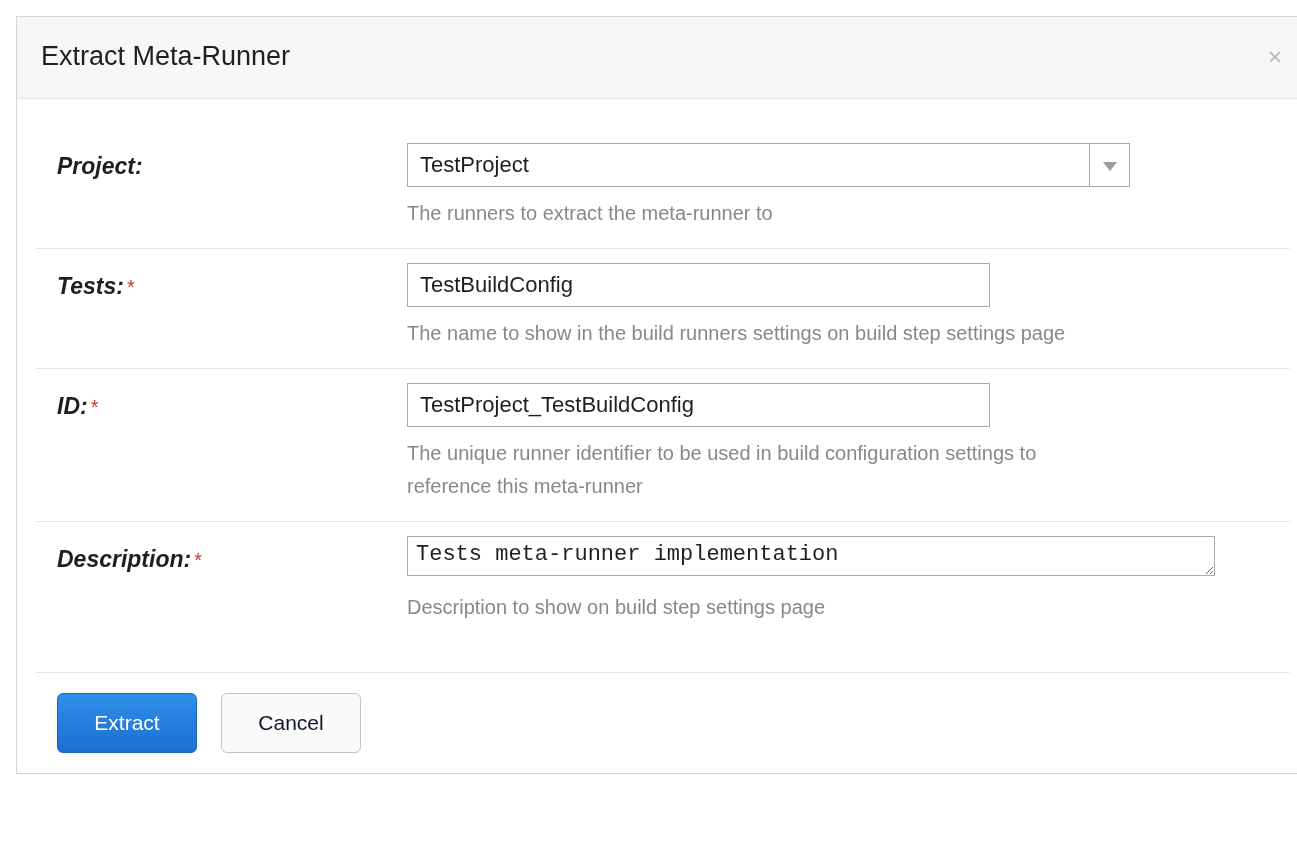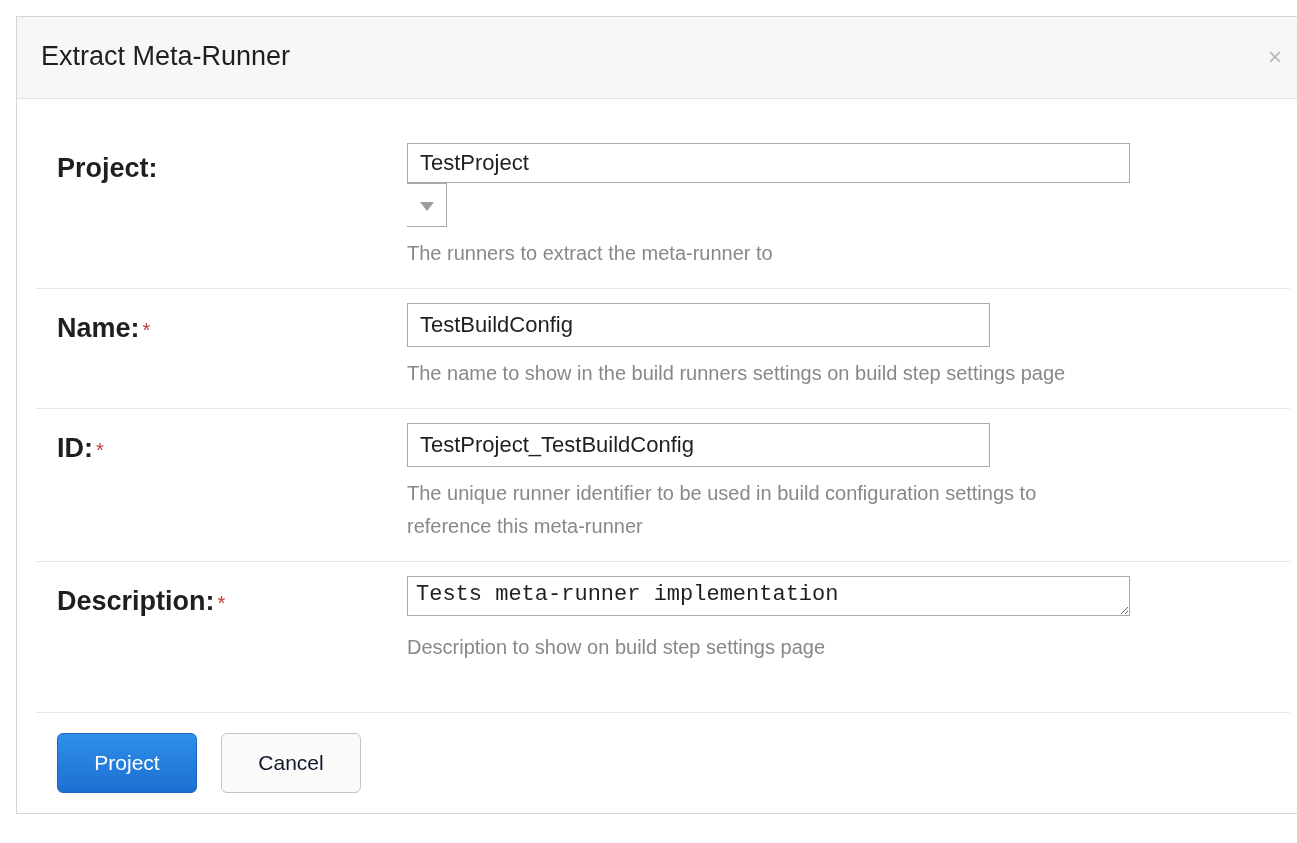--- a/index.html
+++ b/index.html
@@ -43,34 +43,34 @@
     padding: 14px 0 18px 0;
     border-bottom: 1px dotted #cfcfcf;
   }
   .form-row.no-border { border-bottom: none; }
   .form-label-col {
     width: 370px;
     padding-left: 20px;
     padding-top: 10px;
   }
   .form-label {
-    font-size: 27px;
+    font-size: 23px;
     font-weight: 700;
     color: #1f1f1f;
+    font-style: italic;
   }
   .required { color: #c43b3b; font-weight: 400; margin-left: 3px; }
   .form-field-col {
     flex: 1;
     padding-right: 20px;
   }
   .select-wrap {
     display: flex;
     width: 723px;
     max-width: 100%;
-    flex-direction: column;
   }
   .select-input {
     flex: 1;
     height: 44px;
     border: 1px solid #a9a9b0;
     padding: 6px 12px;
     font-size: 22px;
     color: #1f1f1f;
     background: #fff;
     font-family: inherit;
@@ -91,21 +91,21 @@
     width: 583px;
     max-width: 100%;
     height: 44px;
     border: 1px solid #a9a9b0;
     padding: 6px 12px;
     font-size: 22px;
     color: #1f1f1f;
     font-family: inherit;
   }
   .textarea-input {
-    width: 723px;
+    width: 808px;
     max-width: 100%;
     height: 40px;
     border: 1px solid #a9a9b0;
     padding: 4px 8px;
     font-size: 22px;
     color: #1f1f1f;
     font-family: "Courier New", monospace;
     resize: both;
     overflow: auto;
     line-height: 1.3;
@@ -169,21 +169,21 @@
                 </svg>
             </span>
           </div>
         </div>
         <div class="help-text">The runners to extract the meta-runner to</div>
       </div>
     </div>
 
     <div class="form-row">
       <div class="form-label-col">
-        <span class="form-label">Name:</span><span class="required">*</span>
+        <span class="form-label">Tests:</span><span class="required">*</span>
       </div>
       <div class="form-field-col">
         <input class="text-input" value="TestBuildConfig" style="">
         <div class="help-text">The name to show in the build runners settings on build step settings page</div>
       </div>
     </div>
 
     <div class="form-row">
       <div class="form-label-col">
         <span class="form-label">ID:</span><span class="required">*</span>
@@ -200,16 +200,16 @@
       </div>
       <div class="form-field-col">
         <textarea class="textarea-input" style="">Tests meta-runner implementation</textarea>
         <div class="help-text">Description to show on build step settings page</div>
       </div>
     </div>
 
   </div>
 
   <div class="modal-footer">
-    <button class="btn btn-primary">Project</button>
+    <button class="btn btn-primary">Extract</button>
     <button class="btn btn-default">Cancel</button>
   </div>
 </div>
 
 </body></html>

